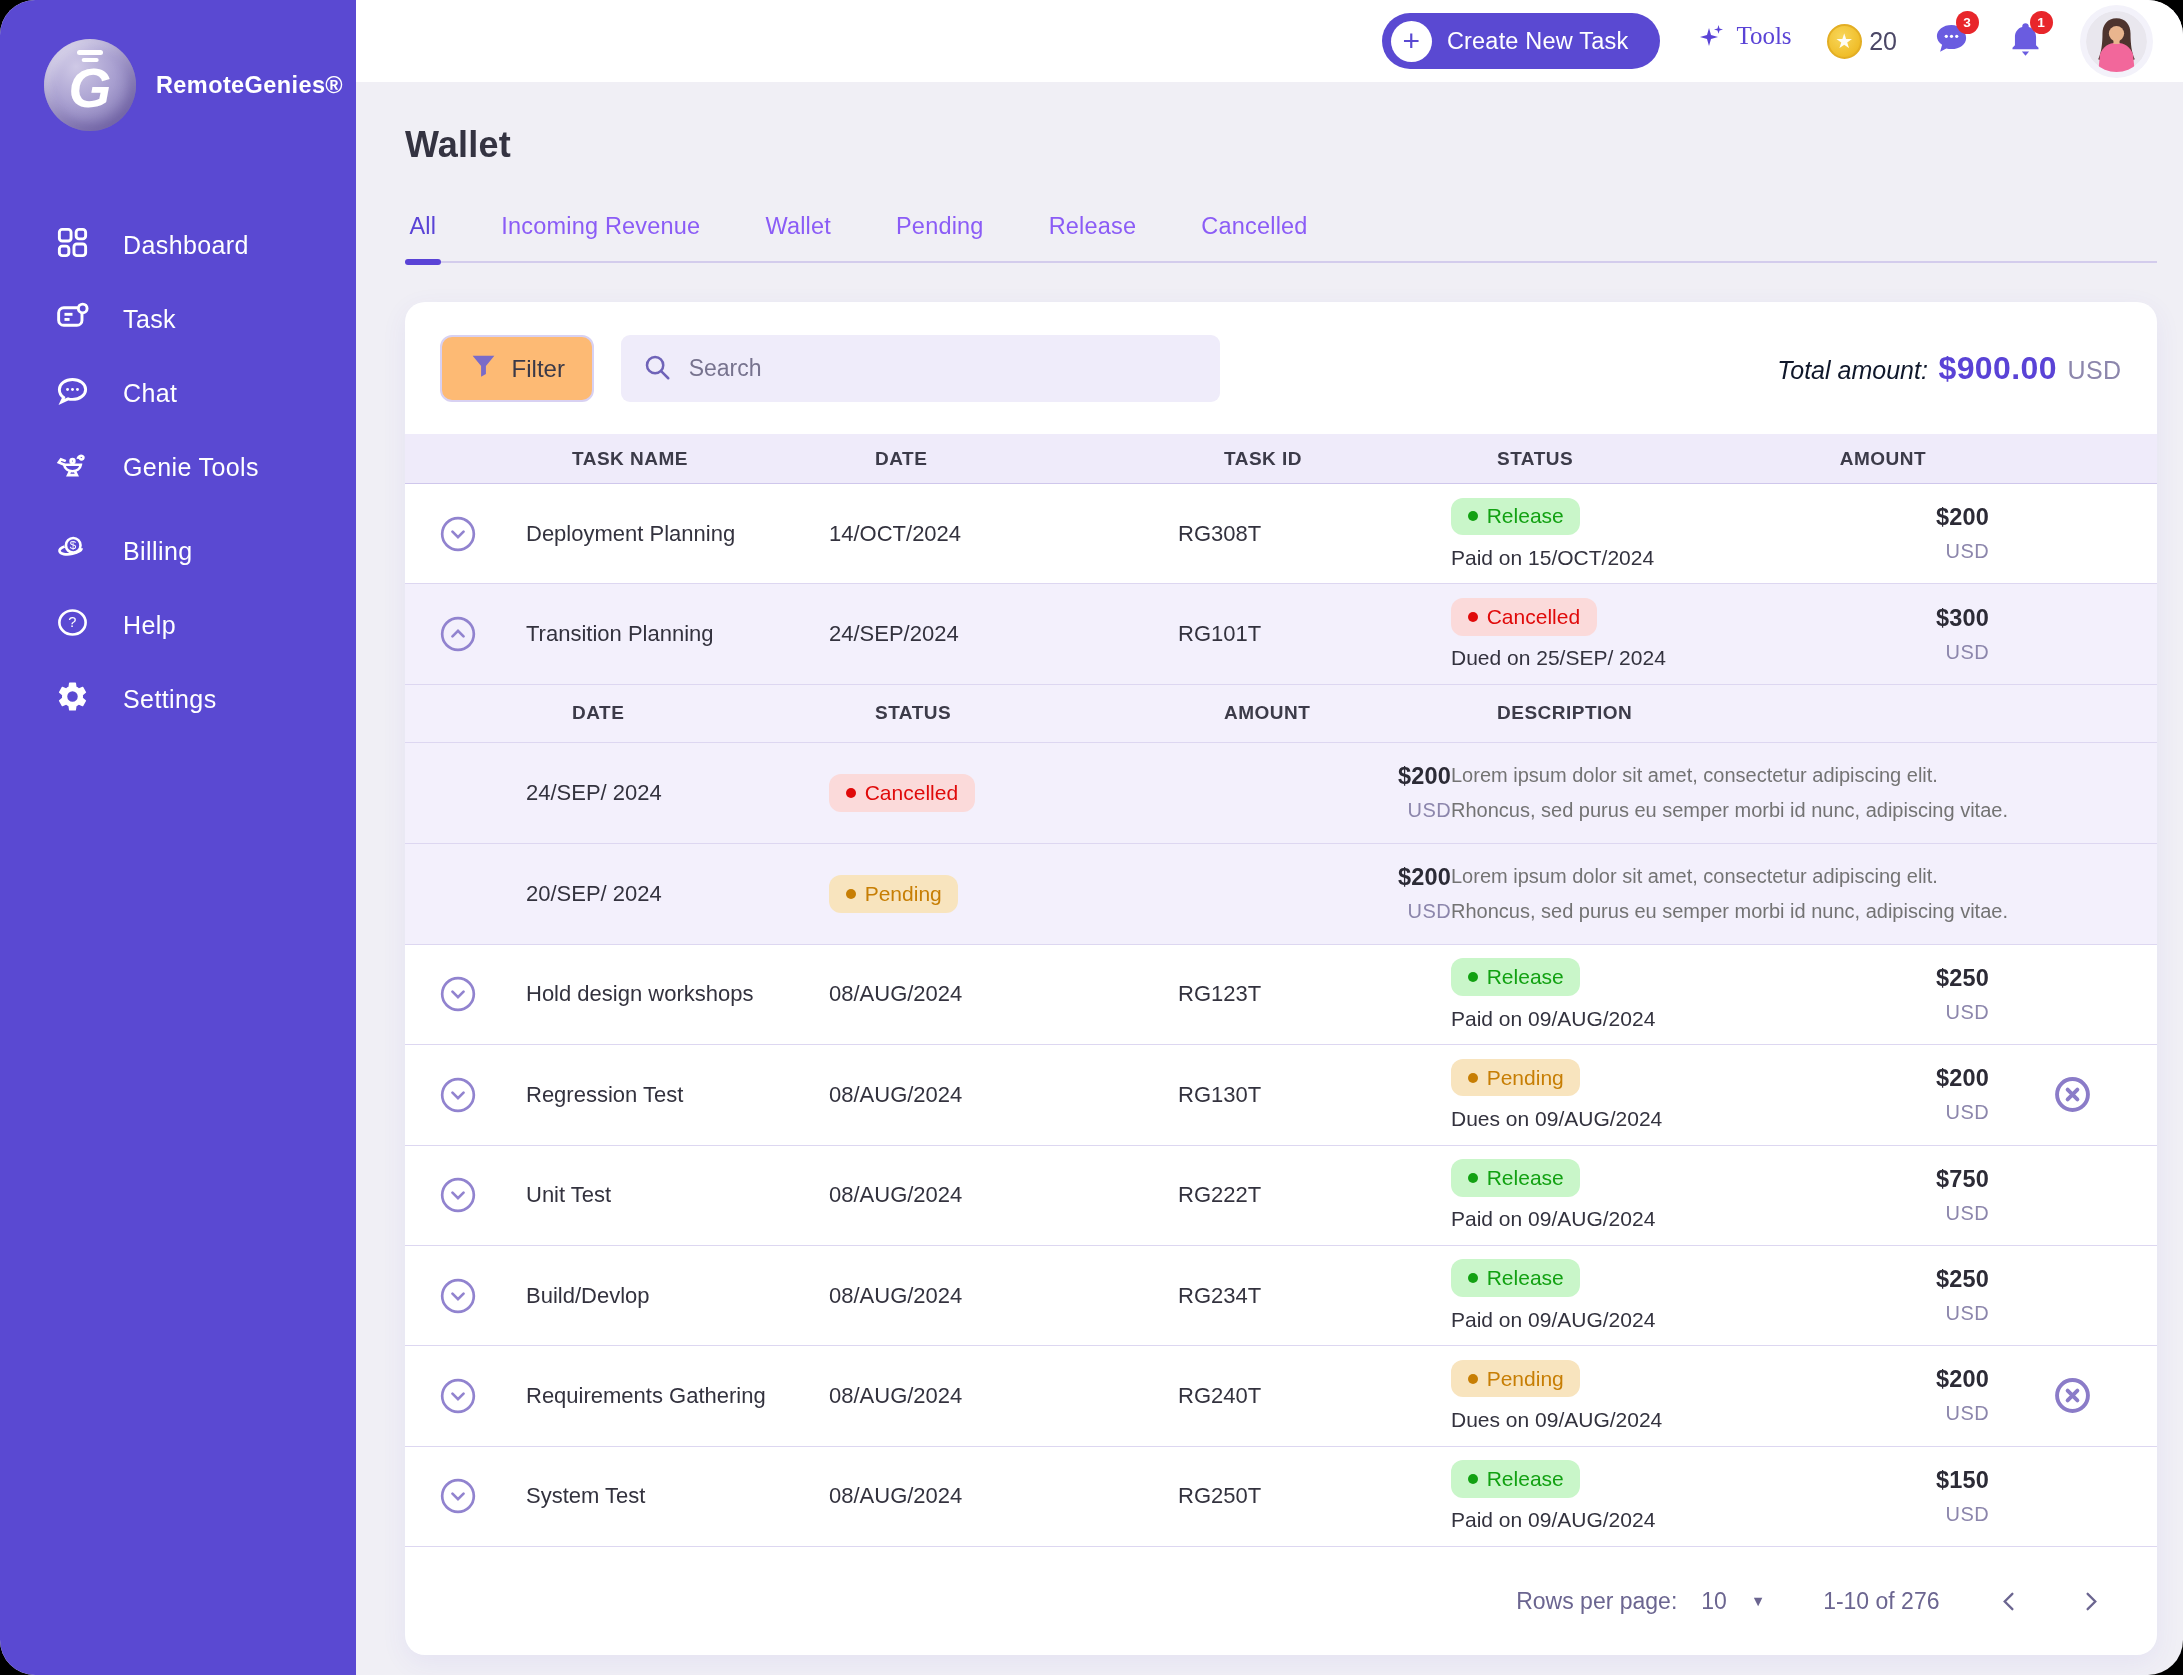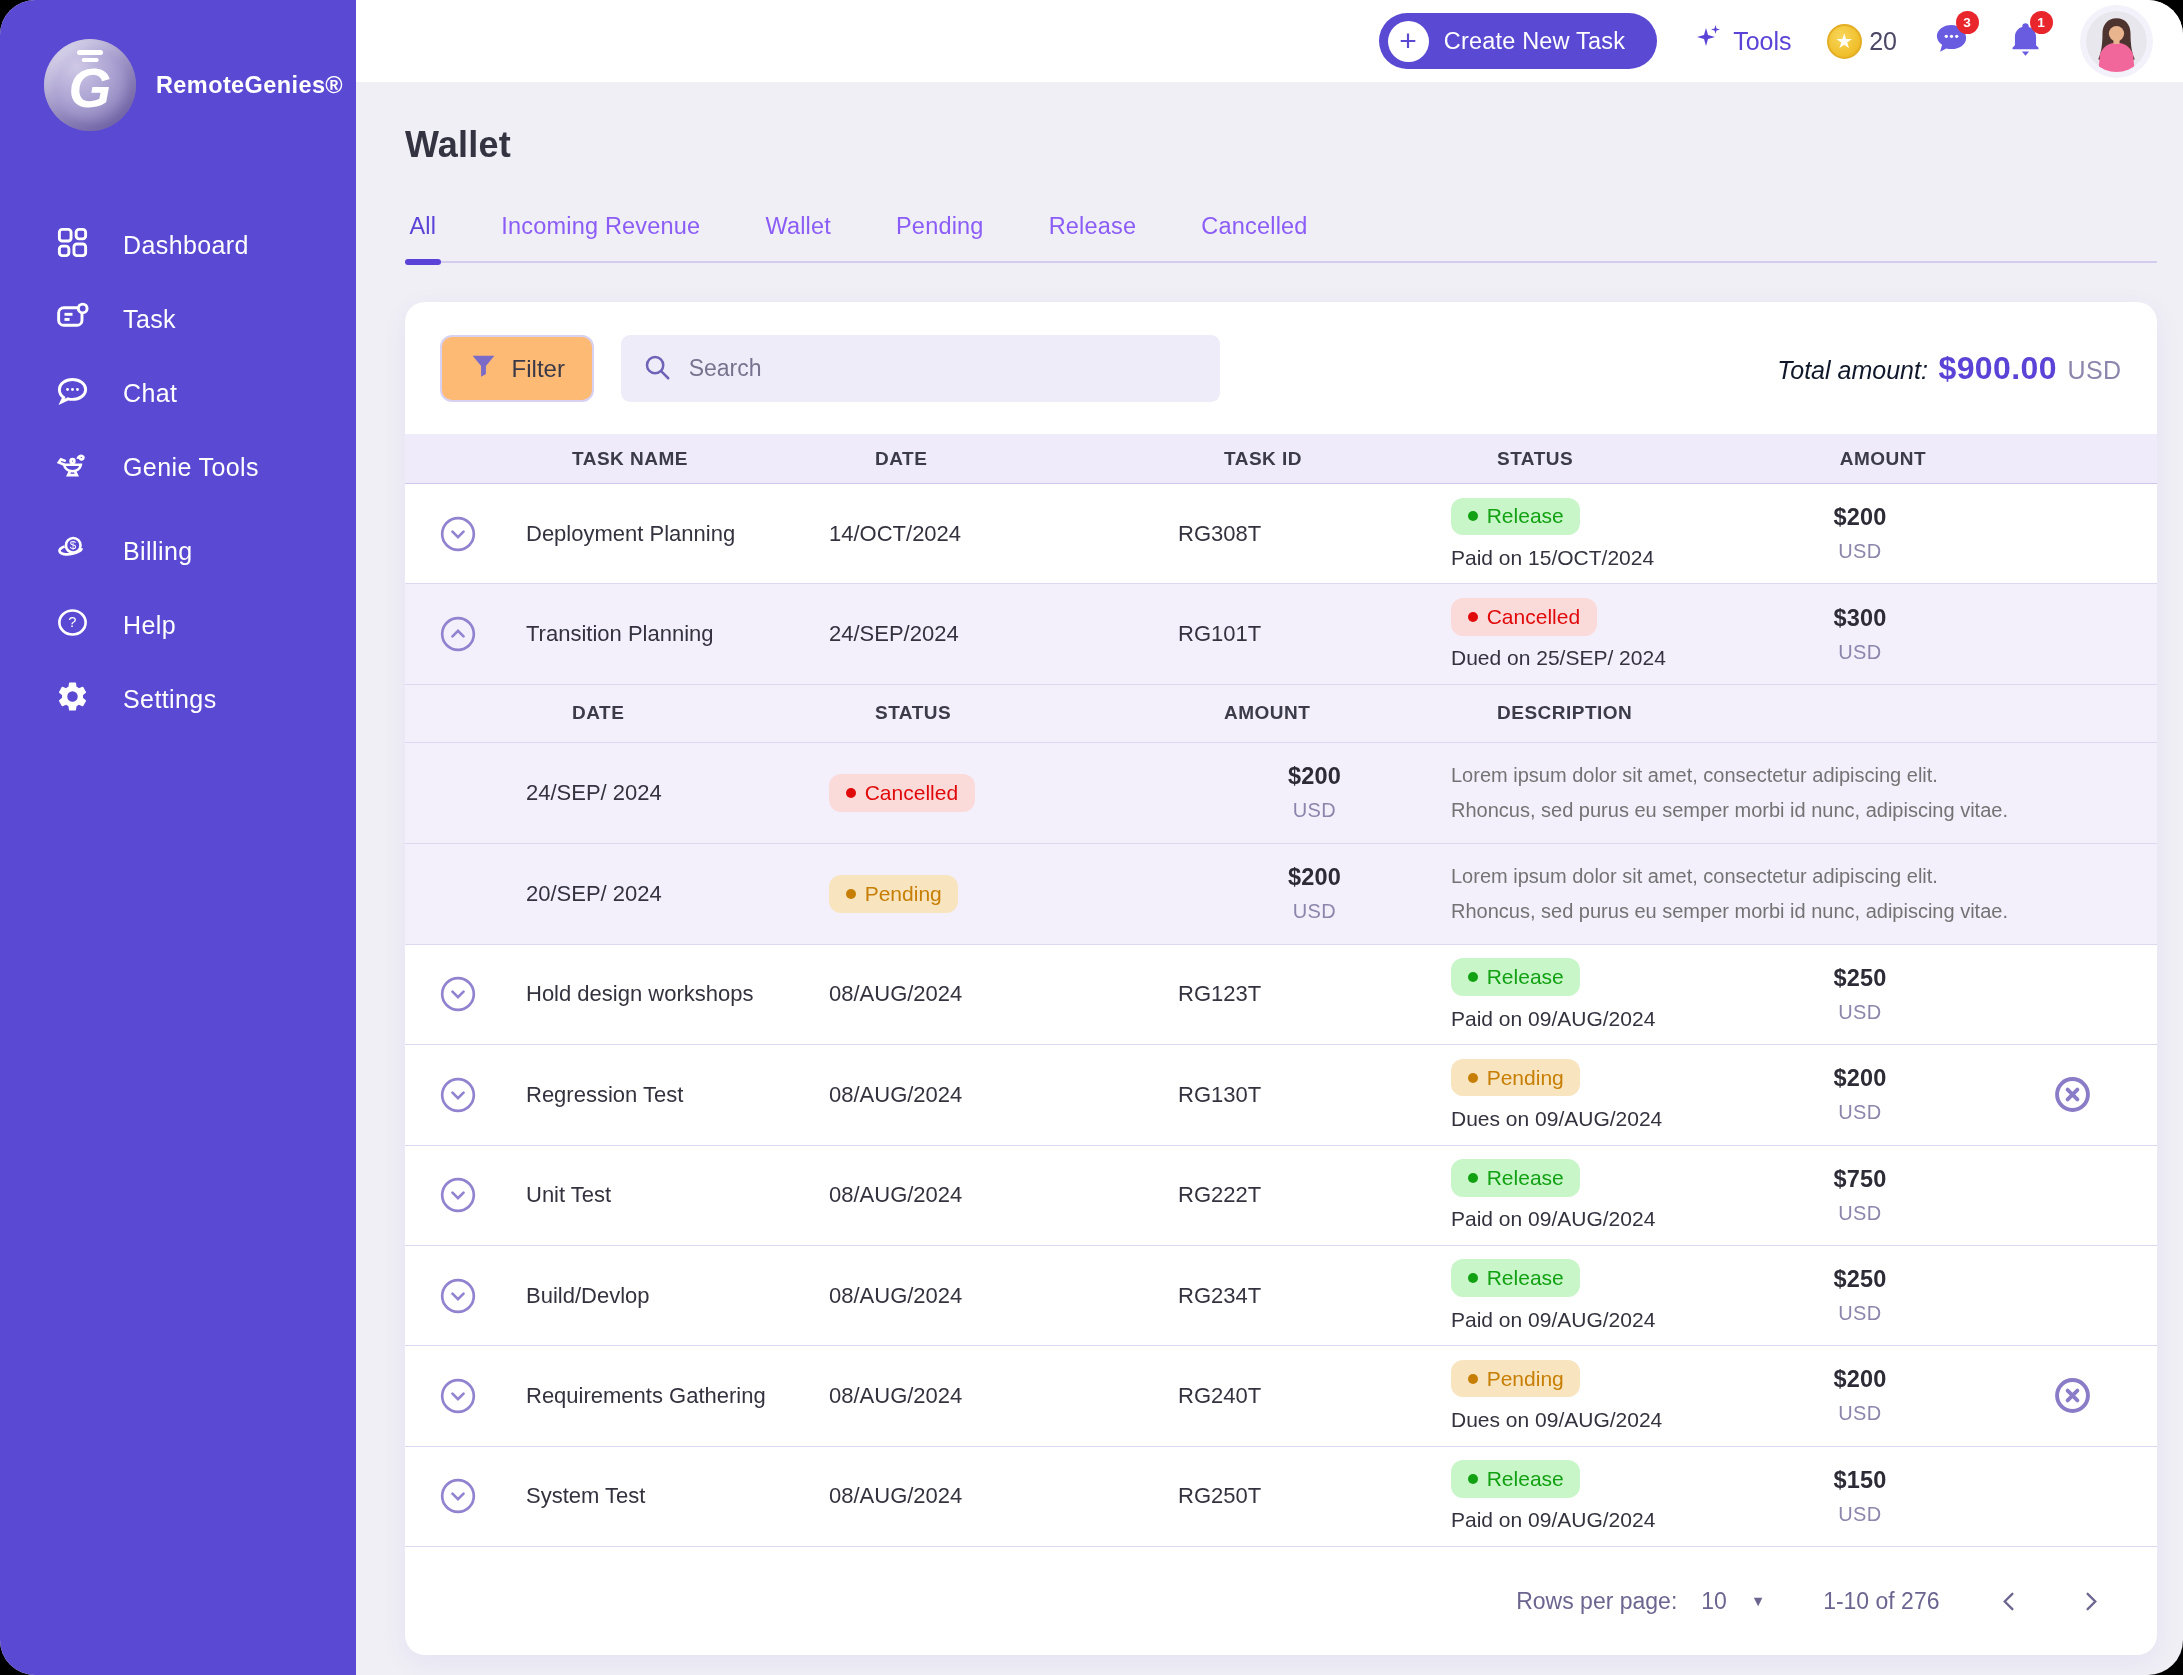--- a/index.html
+++ b/index.html
@@ -35,21 +35,21 @@
   .nav-item.gap{margin-top:10.6px;}
   .nav-item svg{width:35px;height:35px;flex:none;}
 
   
   .main{flex:1;display:flex;flex-direction:column;min-width:0;}
   .topbar{height:82px;flex:none;background:#fff;display:flex;align-items:center;justify-content:flex-end;gap:35px;padding-right:30px;}
   .btn-create{display:flex;align-items:center;gap:15px;height:56px;padding:0 32px 0 9px;border:none;border-radius:29px;
               background:var(--sidebar);color:#fff;font-size:23.5px;font-family:inherit;cursor:pointer;letter-spacing:0.2px;}
   .btn-create .plus-circle{width:41px;height:41px;border-radius:50%;background:#fff;color:var(--sidebar);
               display:flex;align-items:center;justify-content:center;font-size:30px;font-weight:300;line-height:1;}
-  .tools{display:flex;align-items:center;gap:9px;color:var(--accent);font-size:25px;font-weight:500;cursor:pointer;}
+  .tools{display:flex;align-items:flex-start;gap:9px;color:var(--accent);font-size:25px;font-weight:500;cursor:pointer;font-family:Liberation Serif, serif;}
   .coins{display:flex;align-items:center;gap:7.6px;font-size:25px;color:#4B4766;font-weight:500;cursor:pointer;}
   .coin{width:35px;height:35px;border-radius:50%;background:radial-gradient(circle at 40% 35%, #F8D65A, #F0BE2A 70%, #D9A41F);
         border:2.3px solid #E3AE24;display:flex;align-items:center;justify-content:center;color:rgba(255,255,255,.95);font-size:20px;}
   .icon-btn{position:relative;cursor:pointer;display:flex;align-items:center;justify-content:center;}
   .icon-btn svg{width:39px;height:39px;}
   .nbadge{position:absolute;top:-9px;right:-7.6px;min-width:23px;height:23px;border-radius:11.4px;background:#E8262B;color:#fff;
           font-size:13.6px;font-weight:bold;display:flex;align-items:center;justify-content:center;padding:0 4.5px;}
   .avatar{width:73px;height:73px;border-radius:50%;background:#F3F2FA;display:flex;align-items:center;justify-content:center;cursor:pointer;}
   .avatar svg{width:61px;height:61px;border-radius:50%;}
 
@@ -92,21 +92,21 @@
   .status-cell{display:flex;flex-direction:column;align-items:flex-start;gap:10.6px;padding:13.6px 0;}
   .badge{display:inline-flex;align-items:center;gap:9px;padding:6.8px 16.7px;border-radius:12px;font-size:21px;font-weight:500;}
   .badge .dot{width:10px;height:10px;border-radius:50%;flex:none;}
   .badge--release{background:#C9F6C9;color:#12A112;}
   .badge--release .dot{background:#12A112;}
   .badge--cancelled{background:#FBDADA;color:#E00A0A;}
   .badge--cancelled .dot{background:#E00A0A;}
   .badge--pending{background:#F8E4BE;color:#C77E04;}
   .badge--pending .dot{background:#C77E04;}
   .status-note{font-size:21px;color:#33323E;}
-  .amount-cell{display:flex;flex-direction:column;align-items:center;gap:9px;padding:12px 0;}
+  .amount-cell{display:flex;flex-direction:column;align-items:flex-end;gap:9px;padding:12px 0;}
   .amt{font-size:23.5px;font-weight:bold;color:#2C2B36;letter-spacing:0.2px;}
   .cur{font-size:20px;color:var(--usd);letter-spacing:0.4px;}
   .action-cell{display:flex;justify-content:center;}
   .xbtn{width:39px;height:39px;cursor:pointer;display:flex;}
   .xbtn svg{width:39px;height:39px;}
   .desc{font-size:20px;line-height:1.75;color:#737373;white-space:pre-line;padding:15px 30px 15px 0;}
 
   .pagination{display:flex;align-items:center;justify-content:flex-end;gap:58px;height:108px;padding-right:55px;
               color:var(--muted);font-size:23px;}
   .rpp{display:flex;align-items:center;gap:24px;cursor:pointer;}

